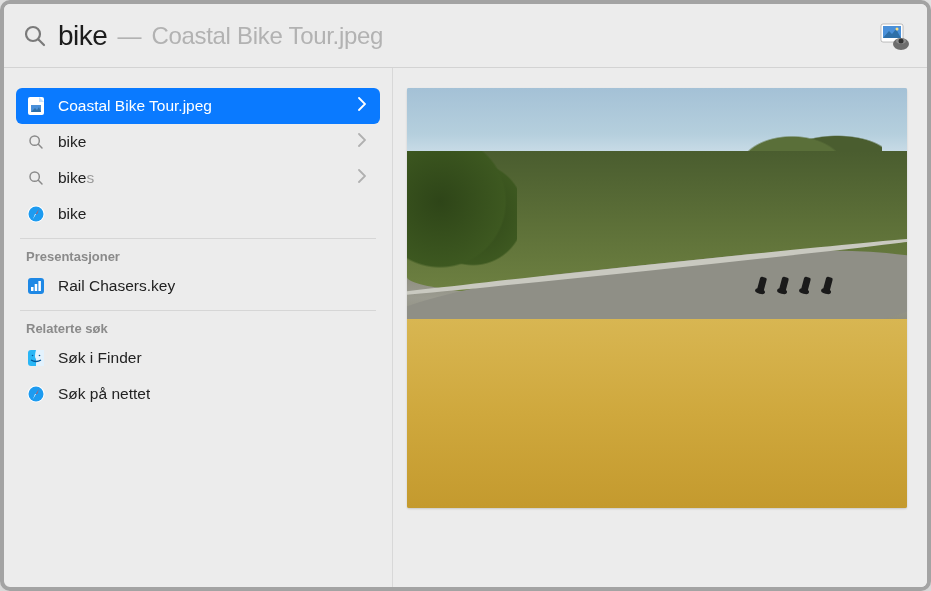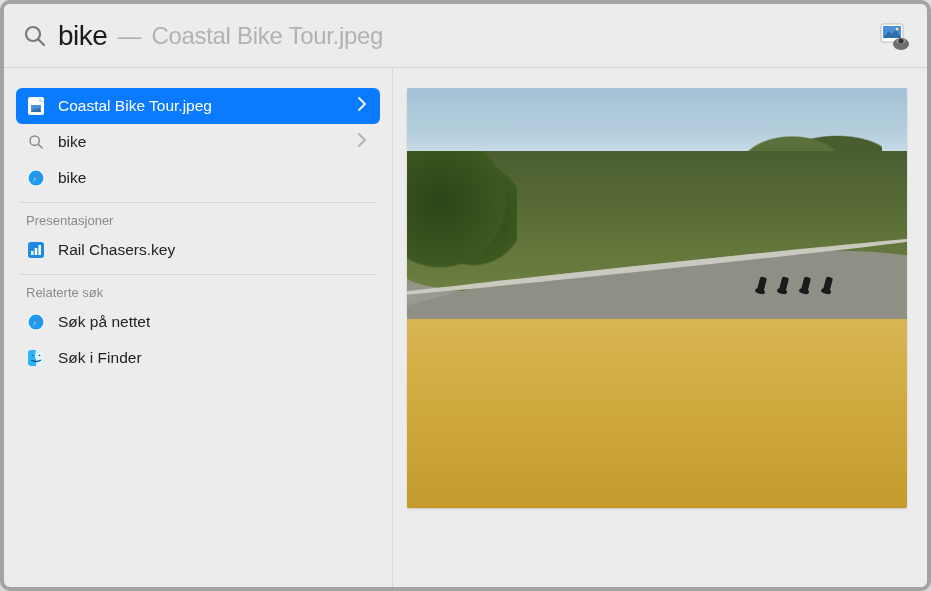--- a/index.html
+++ b/index.html
@@ -94,21 +94,21 @@
     .result-label .rest { color:#9b9b9b; }
     .chevron {
       margin-left:auto;
       color:#b0b0b0;
       width:12px;
       flex-shrink:0;
     }
     .section-header {
       font-size: 13px;
       color: #8a8a8a;
-      font-weight:400;
+      font-weight:700;
       padding: 6px 10px 4px 10px;
       margin-top:4px;
     }
     .section-divider {
       border: none;
       border-top: 1px solid #d6d6d6;
       margin: 6px 4px 0 4px;
     }
     .preview {
       flex:1;
@@ -206,20 +206,32 @@
               <circle class="magnify-circle" cx="10" cy="10" r="7"></circle>
               <line x1="15.5" y1="15.5" x2="21" y2="21" stroke="currentColor" stroke-width="2.2" stroke-linecap="round"></line>
             </svg>
         </span>
         <span class="result-label"><span class="match">bike</span><span class="rest"></span></span>
         <span class="chevron"><svg width="8" height="14" viewBox="0 0 8 14">
               <path d="M1 1 L7 7 L1 13" fill="none" stroke="currentColor" stroke-width="1.8" stroke-linecap="round"></path>
             </svg></span>
       </div>
 
+      <div class="result-item">
+        <span class="result-icon" style="color:#8a8a8a;">
+          <svg width="16" height="16" viewBox="0 0 24 24">
+              <circle class="magnify-circle" cx="10" cy="10" r="7"></circle>
+              <line x1="15.5" y1="15.5" x2="21" y2="21" stroke="currentColor" stroke-width="2.2" stroke-linecap="round"></line>
+            </svg>
+        </span>
+        <span class="result-label"><span class="match">bike</span><span class="rest">s</span></span>
+        <span class="chevron"><svg width="8" height="14" viewBox="0 0 8 14">
+              <path d="M1 1 L7 7 L1 13" fill="none" stroke="currentColor" stroke-width="1.8" stroke-linecap="round"></path>
+            </svg></span>
+      </div>
 
 
       <div class="result-item">
         <span class="result-icon">
           <svg class="safari-icon-svg" width="18" height="18" viewBox="0 0 18 18">
               <circle class="outer" cx="9" cy="9" r="8.5"></circle>
               <circle class="inner" cx="9" cy="9" r="7.5"></circle>
               <polygon class="safari-needle-red" points="9,9 12,4 10,9"></polygon>
               <polygon class="safari-needle-white" points="9,9 6,14 8,9"></polygon>
             </svg>
@@ -237,44 +249,44 @@
               <rect x="4" y="10" width="2.5" height="4" class="keynote-chart"></rect>
               <rect x="7.7" y="7" width="2.5" height="7" class="keynote-chart"></rect>
               <rect x="11.4" y="4" width="2.5" height="10" class="keynote-chart"></rect>
             </svg>
         </span>
         <span class="result-label"><span class="match">Rail Chasers.key</span></span>
       </div>
 
       <hr class="section-divider">
       <div class="section-header">Relaterte søk</div>
-
-      <div class="result-item">
-        <span class="result-icon">
-          <svg class="safari-icon-svg" width="18" height="18" viewBox="0 0 18 18">
-              <circle class="outer" cx="9" cy="9" r="8.5"></circle>
-              <circle class="inner" cx="9" cy="9" r="7.5"></circle>
-              <polygon class="safari-needle-red" points="9,9 12,4 10,9"></polygon>
-              <polygon class="safari-needle-white" points="9,9 6,14 8,9"></polygon>
-            </svg>
-        </span>
-        <span class="result-label"><span class="match">Søk på nettet</span></span>
-      </div>
 
       <div class="result-item">
         <span class="result-icon">
           <svg width="18" height="18" viewBox="0 0 18 18">
               <rect x="1" y="1" width="16" height="16" rx="3" class="finder-left"></rect>
               <path d="M9 1 Q7 8 9 10 L9 17 L17 17 L17 1 Z" class="finder-right"></path>
               <circle cx="5.5" cy="6.5" r="0.8" fill="#01579b"></circle>
               <circle cx="12.5" cy="6.5" r="0.8" fill="#01579b"></circle>
               <path d="M4 11 Q9 14 14 11" class="finder-line"></path>
             </svg>
         </span>
         <span class="result-label"><span class="match">Søk i Finder</span></span>
+      </div>
+
+      <div class="result-item">
+        <span class="result-icon">
+          <svg class="safari-icon-svg" width="18" height="18" viewBox="0 0 18 18">
+              <circle class="outer" cx="9" cy="9" r="8.5"></circle>
+              <circle class="inner" cx="9" cy="9" r="7.5"></circle>
+              <polygon class="safari-needle-red" points="9,9 12,4 10,9"></polygon>
+              <polygon class="safari-needle-white" points="9,9 6,14 8,9"></polygon>
+            </svg>
+        </span>
+        <span class="result-label"><span class="match">Søk på nettet</span></span>
       </div>
 
     </div>
 
     <div class="preview">
       <div class="image-preview">
         <div class="sky"></div>
         <div class="tree-far"></div>
         <div class="hills"></div>
         <div class="trees"></div>

